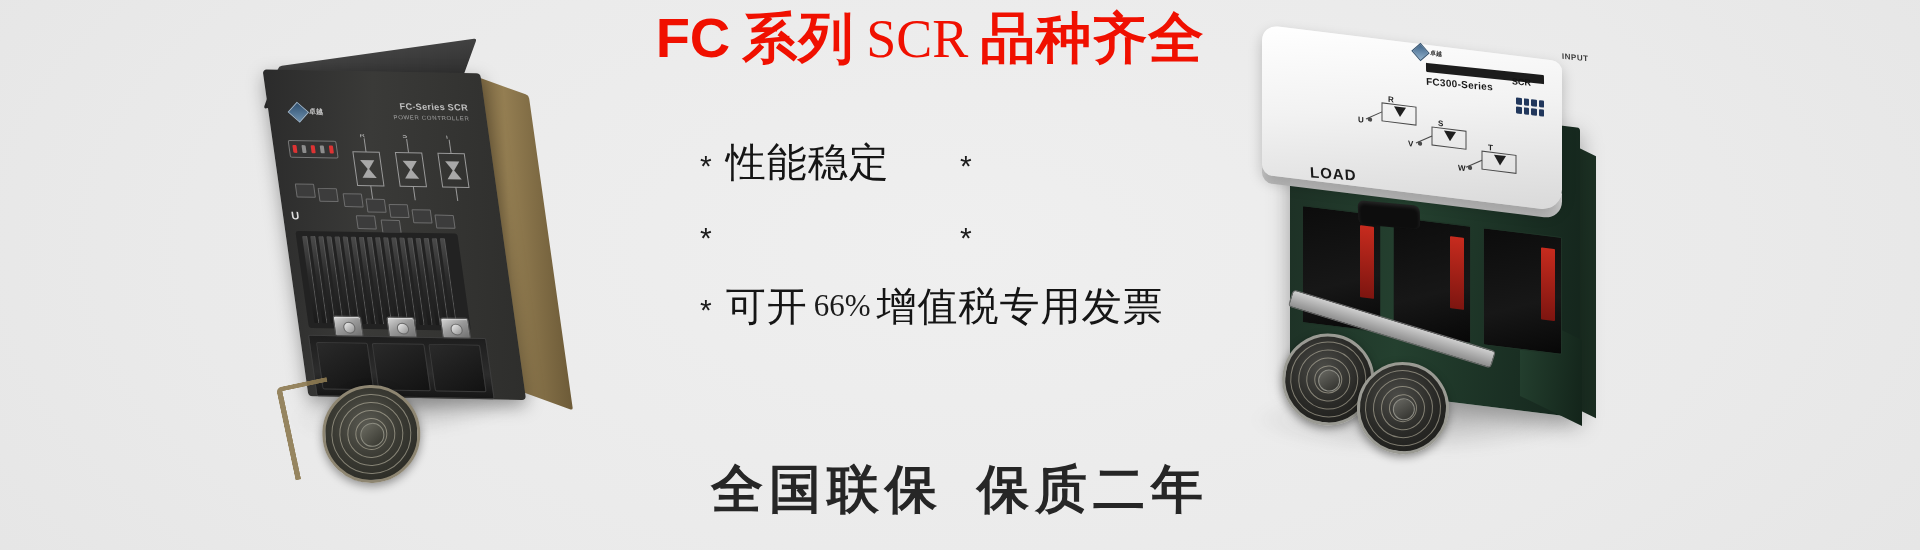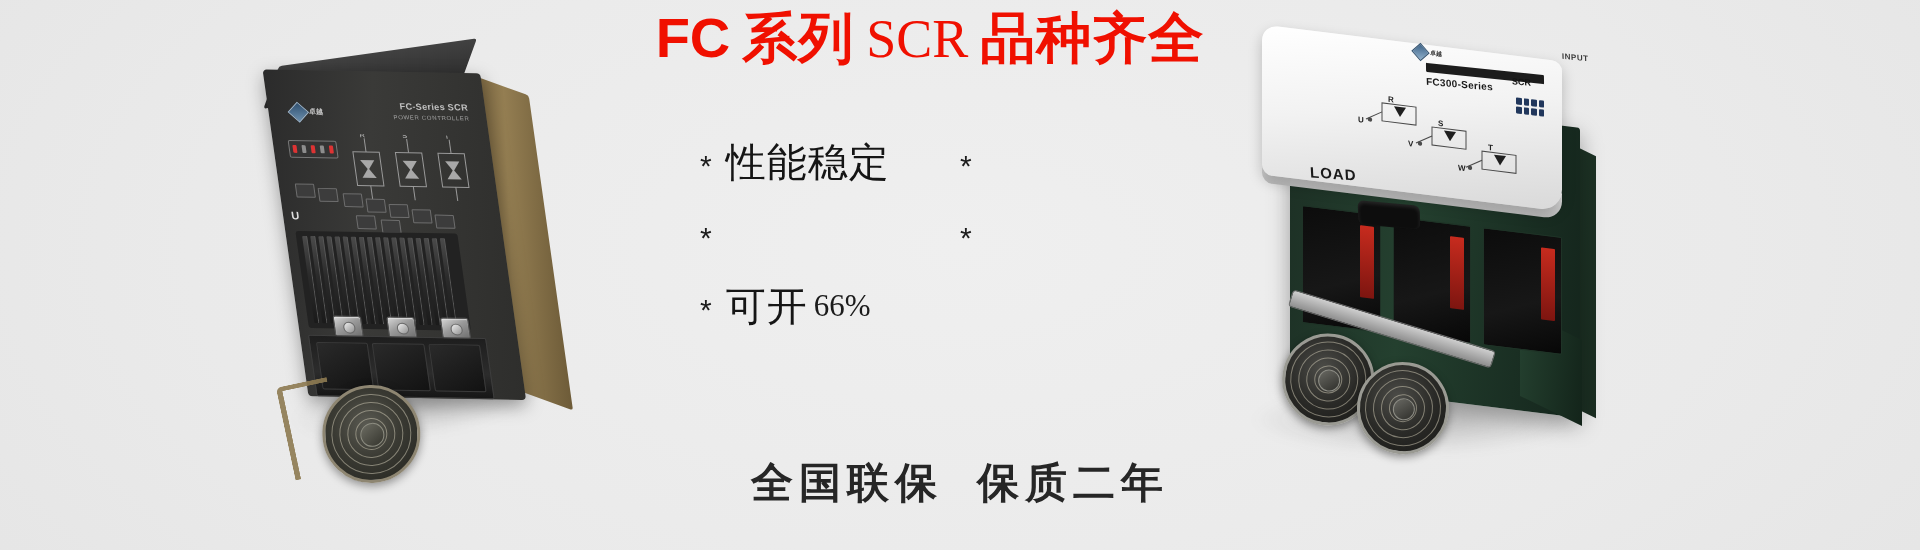--- a/index.html
+++ b/index.html
@@ -57,21 +57,21 @@
     font-family:"Liberation Serif","DejaVu Serif",serif;
     font-weight:normal;font-size:31px;color:#1b1b1b;letter-spacing:0;
     padding:0 6px;
   }
   .frow.wide .fcell{width:auto;}
 
   
   .warranty{
     position:absolute;left:700px;top:455px;width:520px;text-align:center;
     font-family:"DejaVu Sans","Liberation Sans",sans-serif;
-    font-weight:bold;font-size:42px;color:#262626;letter-spacing:6px;
+    font-weight:bold;font-size:52px;color:#262626;letter-spacing:6px;
     white-space:nowrap;
   }
   .warranty .gap{display:inline-block;width:34px;}
 
   
   .prod-left{
     position:absolute;left:250px;top:45px;width:360px;height:420px;
     transform:rotate(-8deg);
   }
   .pl-shadow{
@@ -468,20 +468,21 @@
       <div class="fcell">
         <span class="ast">*</span>
       </div>
     </div>
 
     <div class="frow wide">
       <div class="fcell">
         <span class="ast">*</span>
         <span class="ftext">可开</span>
         <span class="pct">66%</span>
+        <span class="ftext">增值税专用发票</span>
       </div>
     </div>
   </div>
 
   <div class="warranty">
     <span>全国联保</span><span class="gap"></span><span>保质二年</span>
   </div>
 
   <div class="prod-right">
     <div class="pr-shadow"></div>

